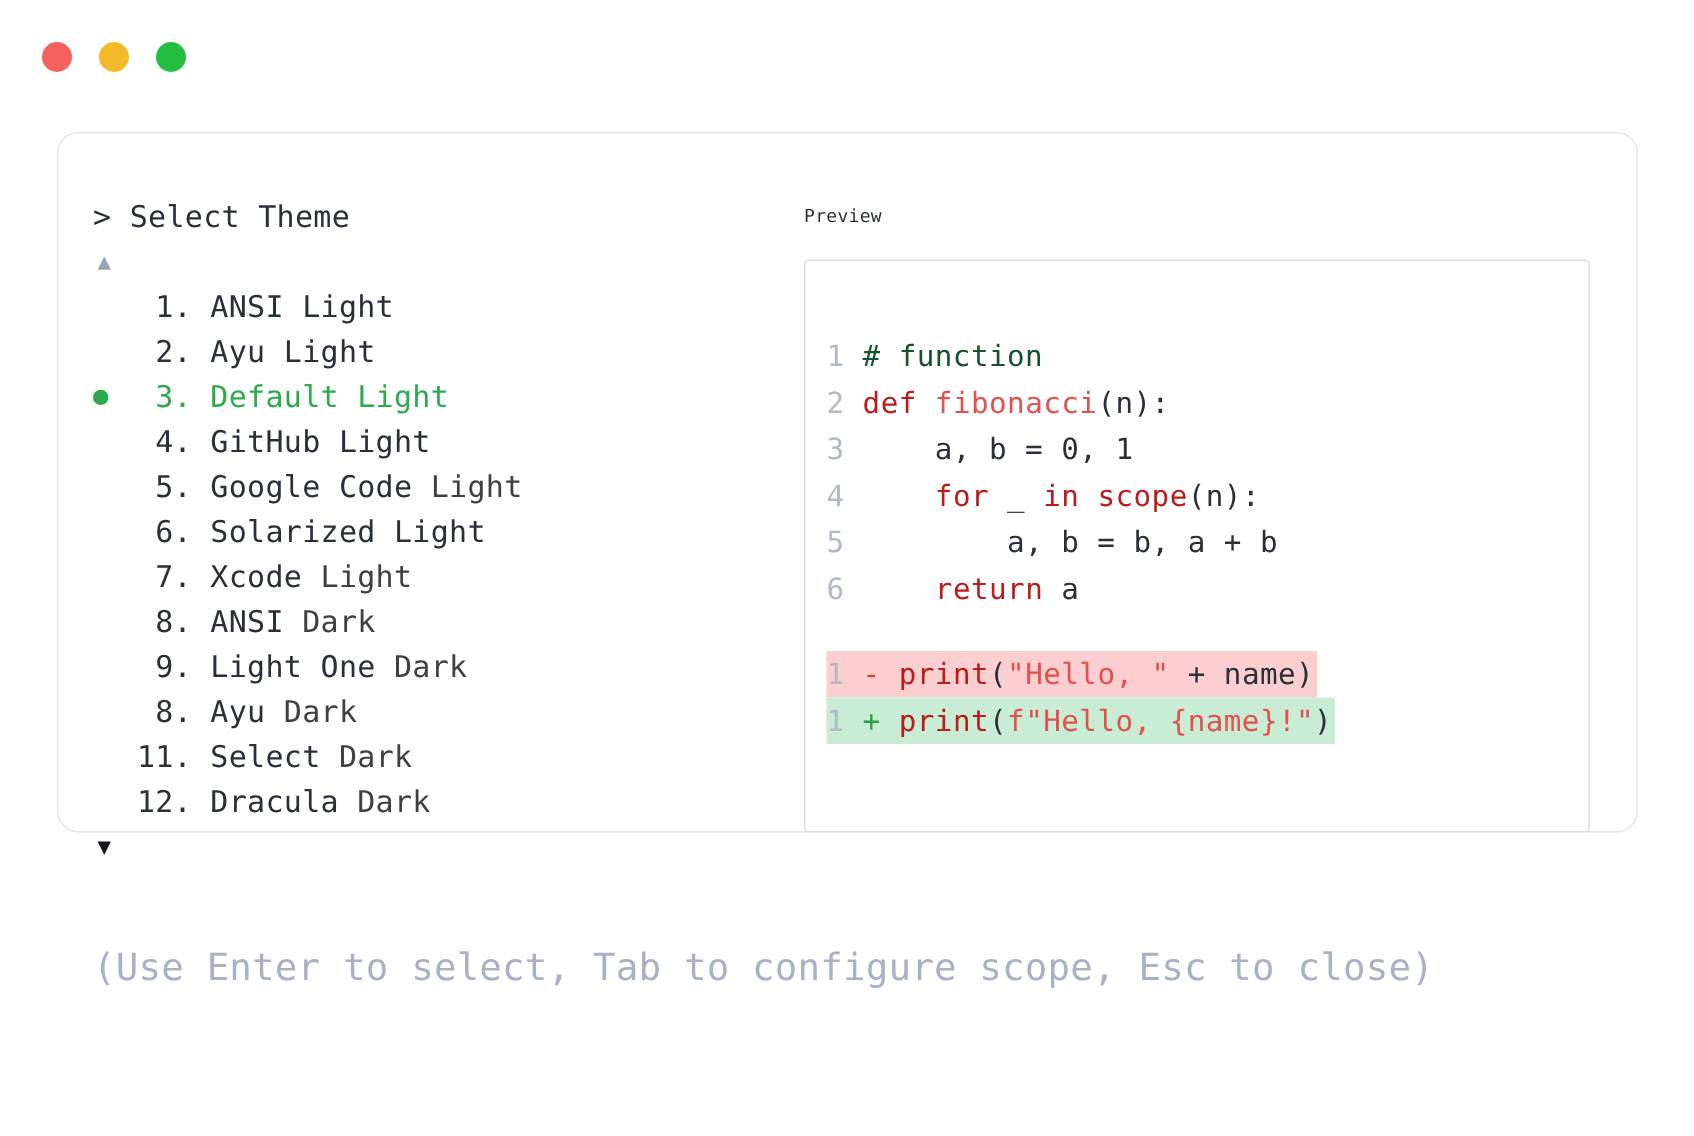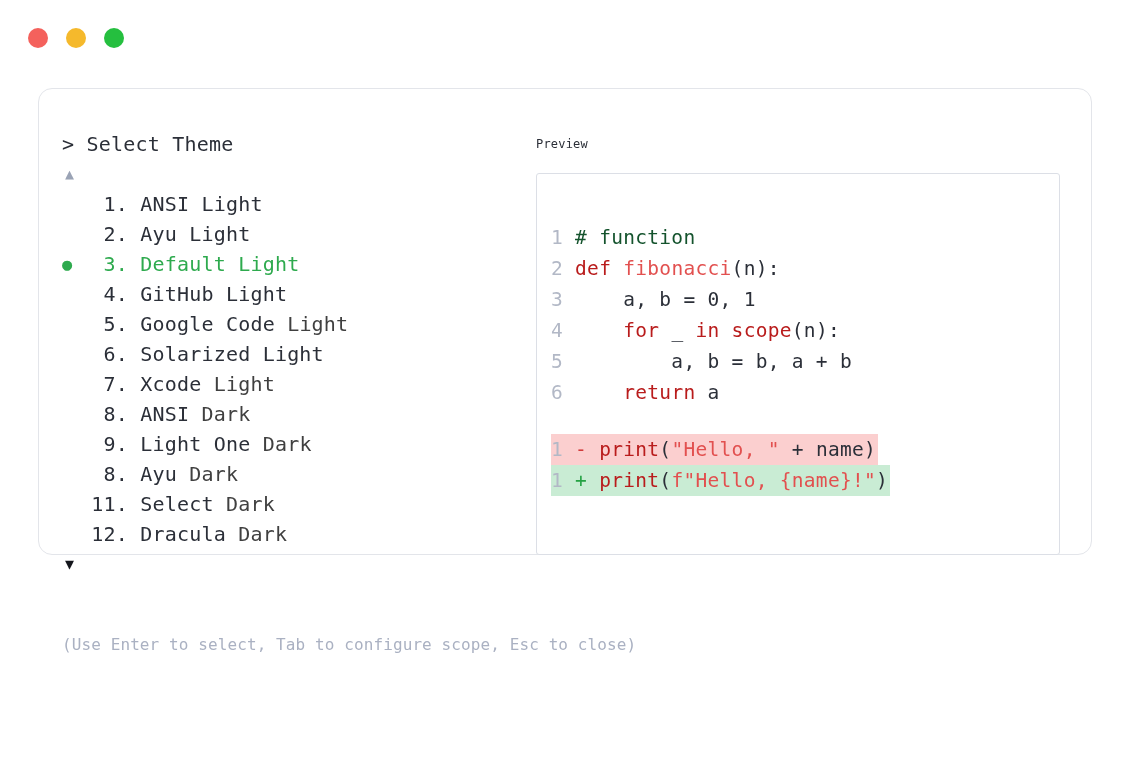--- a/index.html
+++ b/index.html
@@ -108,21 +108,21 @@
   .variant-dim { color: #404040; }
   .theme-row.selected,
   .theme-row.selected .idx-cell,
   .theme-row.selected .name-cell,
   .theme-row.selected .variant-dim { color: #2eaa4e; }
 
   .hint {
     position: absolute;
     left: 23px;
     top: 542px;
-    font-size: 16px;
+    font-size: 25px;
     line-height: 28px;
     color: #aab1c2;
     white-space: pre;
     letter-spacing: 0.1px;
   }
 
   
   .right-col {
     position: absolute;
     left: 497px;

